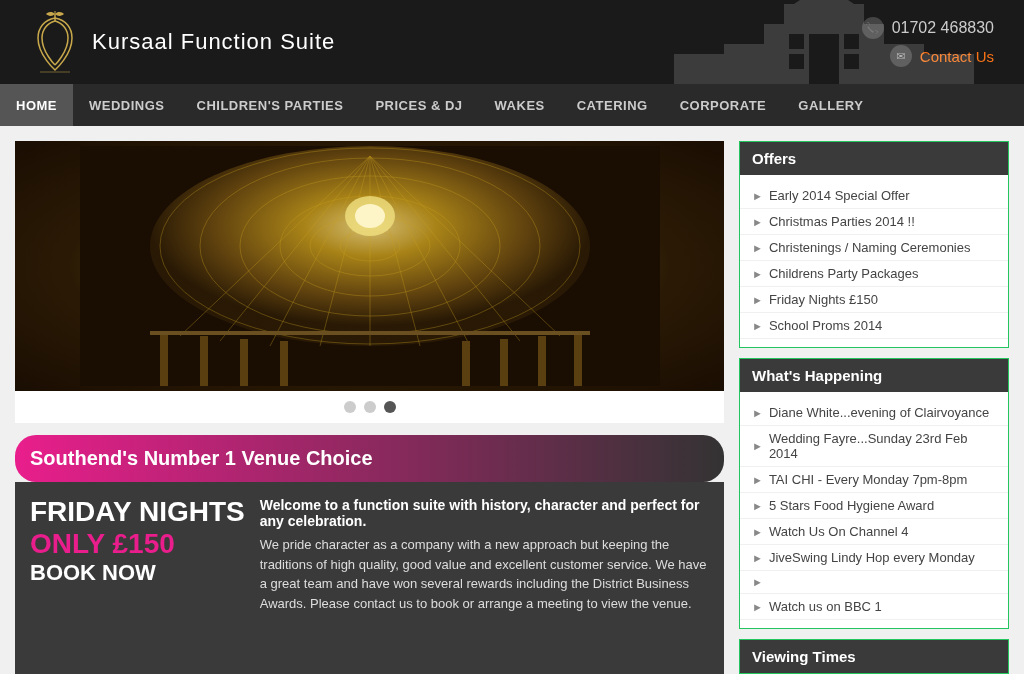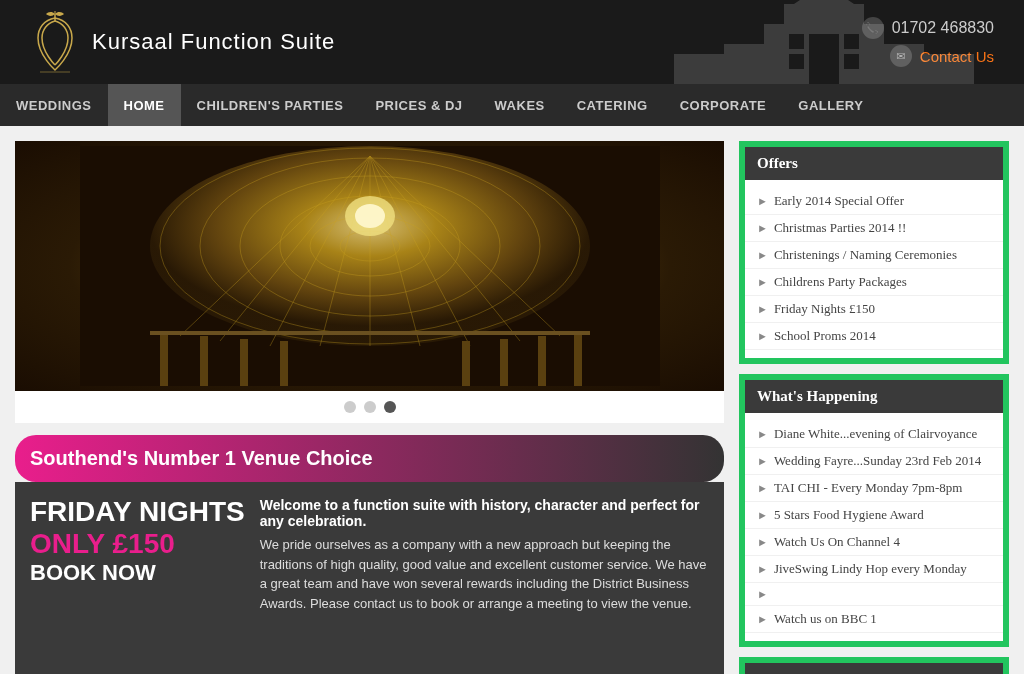--- a/index.html
+++ b/index.html
@@ -172,23 +172,22 @@
     
     .right-col {
       width: 270px;
       display: flex;
       flex-direction: column;
       gap: 10px;
     }
 
     .sidebar-box {
       background: #fff;
-      border: 6px solid #22c55e;
+      border: 1px solid #22c55e;
       overflow: hidden;
-      font-family: Liberation Serif, serif;
     }
     .sidebar-header {
       background: #3a3a3a;
       color: #fff;
       font-size: 15px;
       font-weight: bold;
       padding: 8px 12px;
     }
     .sidebar-list {
       padding: 8px 0;
@@ -267,22 +266,22 @@
       <span style="color:#ccc; font-size:16px;">01702 468830</span>
     </div>
     <div class="header-contact-item">
       <div class="icon-circle">✉</div>
       <span style="color:#f97316; font-size:15px;">Contact Us</span>
     </div>
   </div>
 </div>
 
 <nav class="nav">
+  <div class="nav-item active">HOME</div>
   <div class="nav-item">WEDDINGS</div>
-  <div class="nav-item active">HOME</div>
   <div class="nav-item">CHILDREN'S PARTIES</div>
   <div class="nav-item">PRICES &amp; DJ</div>
   <div class="nav-item">WAKES</div>
   <div class="nav-item">CATERING</div>
   <div class="nav-item">CORPORATE</div>
   <div class="nav-item">GALLERY</div>
 </nav>
 
 <div class="main-container">
 
@@ -355,21 +354,21 @@
     <div class="content-area">
       <div class="friday-nights-block">
         <div class="friday-title">FRIDAY NIGHTS</div>
         <div>
           <span class="friday-sub">ONLY £150</span><br>
           <span class="friday-sub2">BOOK NOW</span>
         </div>
       </div>
       <div style="flex:1;">
         <div class="welcome-title">Welcome to a function suite with history, character and perfect for any celebration.</div>
-        <div class="welcome-text">We pride ourselves as a company with a new approach but keeping the traditions of high quality, good value and excellent customer service. We have a great team and have won several rewards including the District Business Awards. Please contact us to book or arrange a meeting to view the venue.</div>
+        <div class="welcome-text">We pride character as a company with a new approach but keeping the traditions of high quality, good value and excellent customer service. We have a great team and have won several rewards including the District Business Awards. Please contact us to book or arrange a meeting to view the venue.</div>
       </div>
     </div>
   </div>
 
   <div class="right-col">
 
     <div class="sidebar-box">
       <div class="sidebar-header">Offers</div>
       <div class="sidebar-list">
         <div class="sidebar-list-item">

